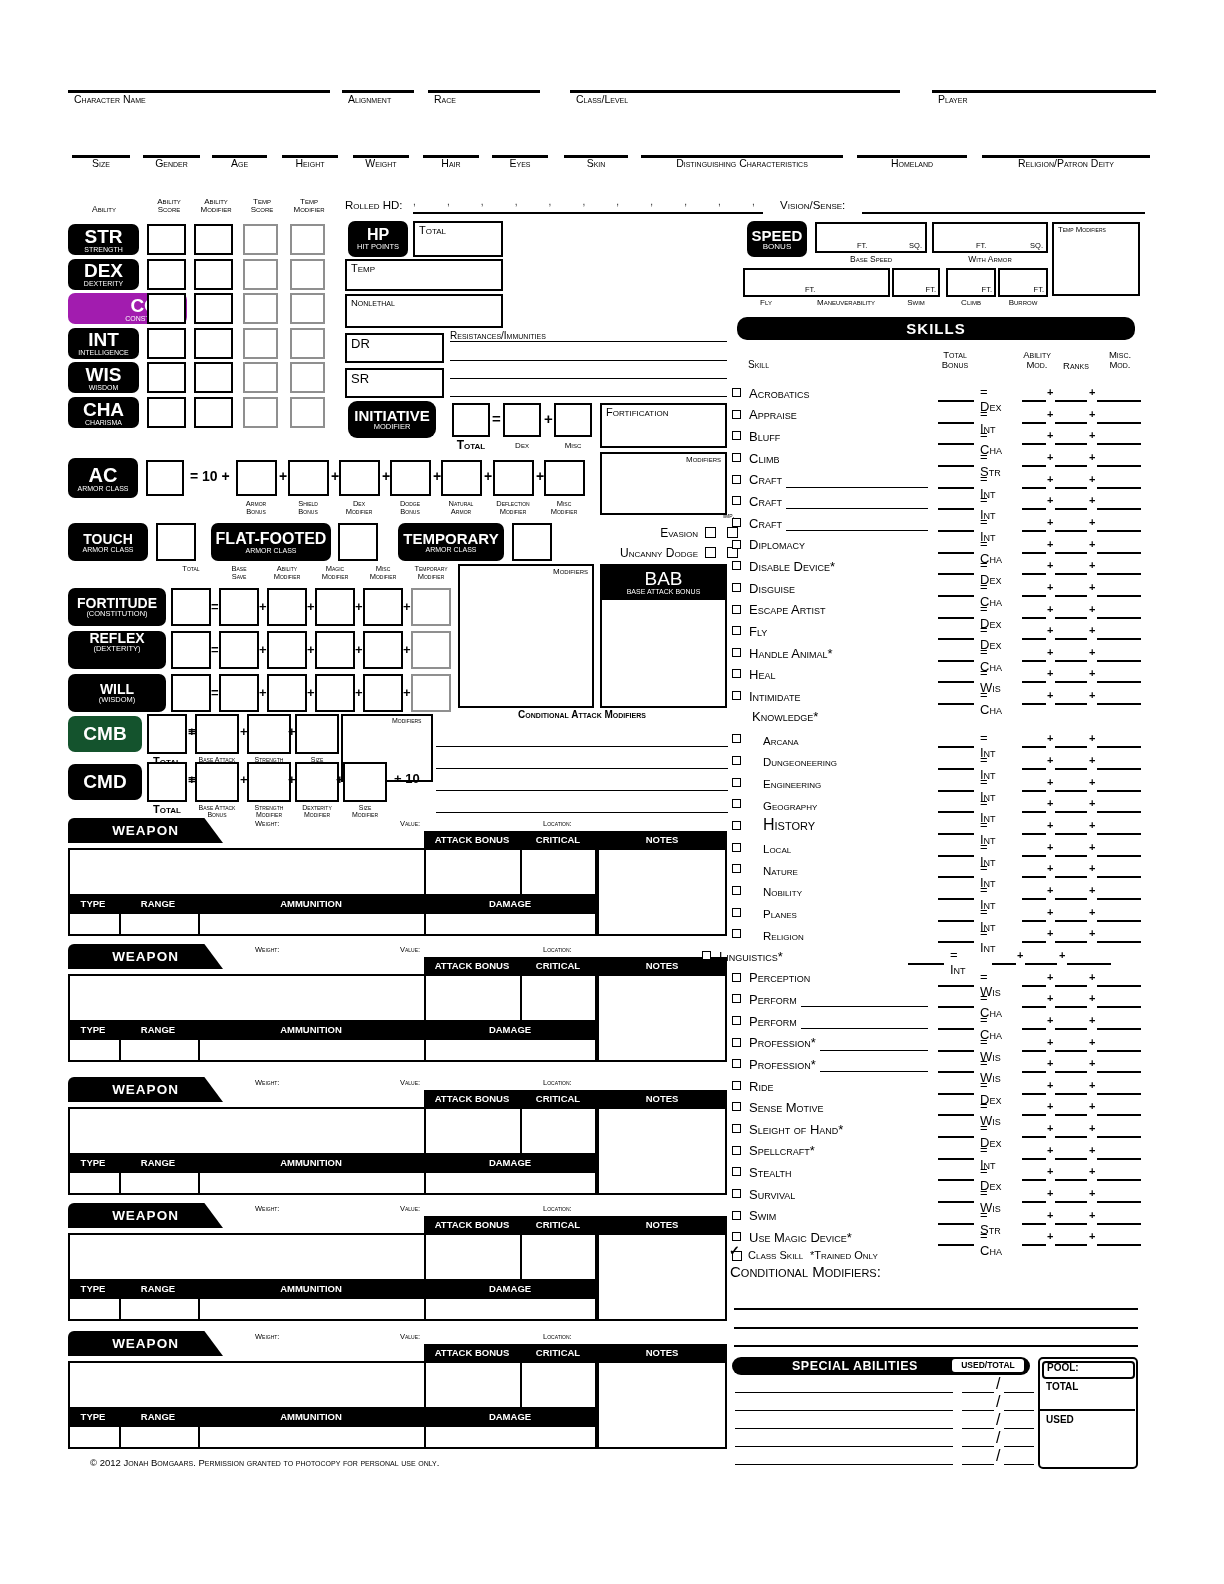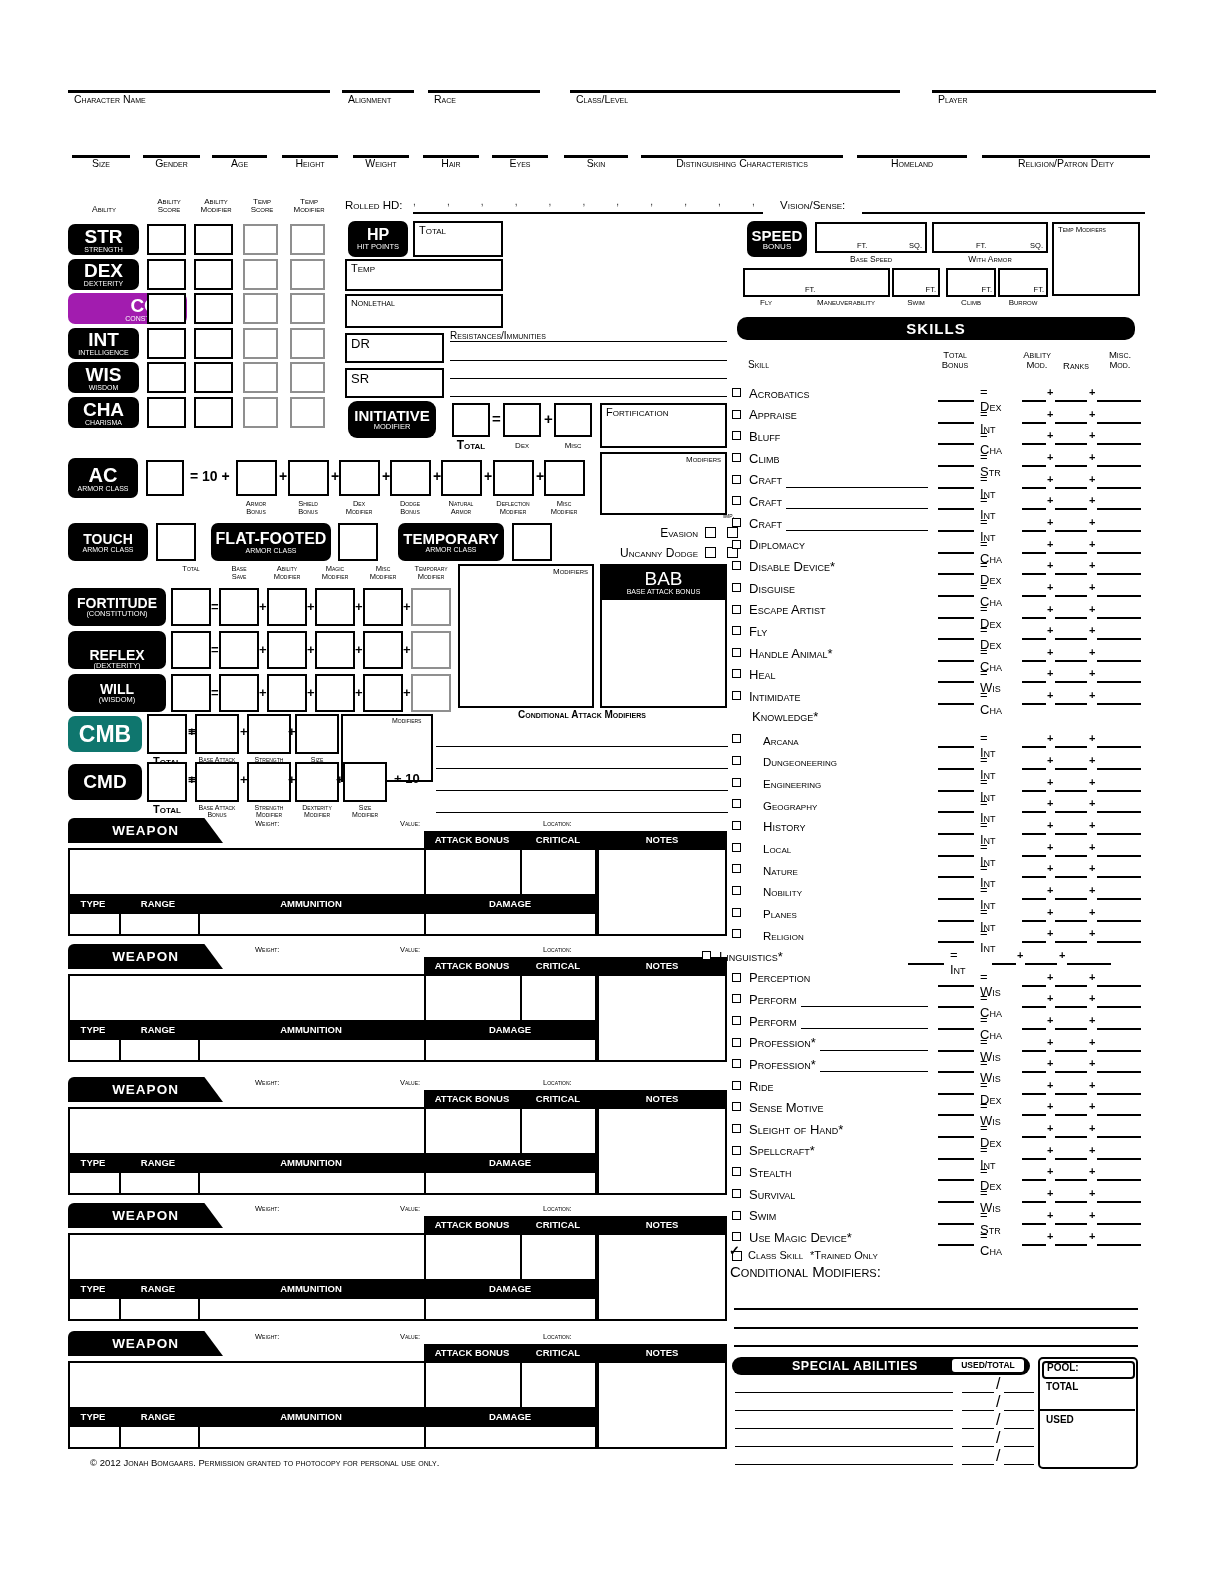--- a/index.html
+++ b/index.html
@@ -318,21 +318,21 @@
     <div class="wb" style="position: absolute; left: 219px; top: 588px; width: 40px; height: 38px;"></div>
     <div class="wb" style="position: absolute; left: 267px; top: 588px; width: 40px; height: 38px;"></div>
     <div class="wb" style="position: absolute; left: 315px; top: 588px; width: 40px; height: 38px;"></div>
     <div class="wb" style="position: absolute; left: 363px; top: 588px; width: 40px; height: 38px;"></div>
     <div class="gb" style="position: absolute; left: 411px; top: 588px; width: 40px; height: 38px;"></div>
     <div class="bd" style="position: absolute; left: 211px; top: 599px; font-size: 13px;">=</div>
     <div class="bd" style="position: absolute; left: 259px; top: 599px; font-size: 13px;">+</div>
     <div class="bd" style="position: absolute; left: 307px; top: 599px; font-size: 13px;">+</div>
     <div class="bd" style="position: absolute; left: 355px; top: 599px; font-size: 13px;">+</div>
     <div class="bd" style="position: absolute; left: 403px; top: 599px; font-size: 13px;">+</div>
-    <div style="position: absolute; left: 68px; top: 631px; width: 98px; height: 38px; background: rgb(0, 0, 0); color: rgb(255, 255, 255); border-radius: 7px; display: flex; flex-direction: column; align-items: center; justify-content: flex-end; line-height: 1;">
+    <div style="position: absolute; left: 68px; top: 631px; width: 98px; height: 38px; background: rgb(0, 0, 0); color: rgb(255, 255, 255); border-radius: 7px; display: flex; flex-direction: column; align-items: center; justify-content: flex-start; line-height: 1;">
       <div style="position: static; font-size: 14px; font-weight: bold;">REFLEX</div>
       <div style="position: static; font-size: 7.5px;">(DEXTERITY)</div>
     </div>
     <div class="wb" style="position: absolute; left: 171px; top: 631px; width: 40px; height: 38px;"></div>
     <div class="wb" style="position: absolute; left: 219px; top: 631px; width: 40px; height: 38px;"></div>
     <div class="wb" style="position: absolute; left: 267px; top: 631px; width: 40px; height: 38px;"></div>
     <div class="wb" style="position: absolute; left: 315px; top: 631px; width: 40px; height: 38px;"></div>
     <div class="wb" style="position: absolute; left: 363px; top: 631px; width: 40px; height: 38px;"></div>
     <div class="gb" style="position: absolute; left: 411px; top: 631px; width: 40px; height: 38px;"></div>
     <div class="bd" style="position: absolute; left: 211px; top: 642px; font-size: 13px;">=</div>
@@ -348,21 +348,21 @@
     <div class="wb" style="position: absolute; left: 219px; top: 674px; width: 40px; height: 38px;"></div>
     <div class="wb" style="position: absolute; left: 267px; top: 674px; width: 40px; height: 38px;"></div>
     <div class="wb" style="position: absolute; left: 315px; top: 674px; width: 40px; height: 38px;"></div>
     <div class="wb" style="position: absolute; left: 363px; top: 674px; width: 40px; height: 38px;"></div>
     <div class="gb" style="position: absolute; left: 411px; top: 674px; width: 40px; height: 38px;"></div>
     <div class="bd" style="position: absolute; left: 211px; top: 685px; font-size: 13px;">=</div>
     <div class="bd" style="position: absolute; left: 259px; top: 685px; font-size: 13px;">+</div>
     <div class="bd" style="position: absolute; left: 307px; top: 685px; font-size: 13px;">+</div>
     <div class="bd" style="position: absolute; left: 355px; top: 685px; font-size: 13px;">+</div>
     <div class="bd" style="position: absolute; left: 403px; top: 685px; font-size: 13px;">+</div>
-    <div style="position: absolute; left: 68px; top: 716px; width: 74px; height: 36px; background: #0f766e; color: rgb(255, 255, 255); border-radius: 7px; display: flex; align-items: center; justify-content: center; font-weight: bold; font-size: 23px;">CMB</div>
+    <div style="position: absolute; left: 68px; top: 716px; width: 74px; height: 36px; background: #14532d; color: rgb(255, 255, 255); border-radius: 7px; display: flex; align-items: center; justify-content: center; font-weight: bold; font-size: 19px;">CMB</div>
     <div class="wb" style="position: absolute; left: 147px; top: 714px; width: 40px; height: 40px;"></div>
     <div class="wb" style="position: absolute; left: 195px; top: 714px; width: 44px; height: 40px;"></div>
     <div class="wb" style="position: absolute; left: 247px; top: 714px; width: 44px; height: 40px;"></div>
     <div class="wb" style="position: absolute; left: 295px; top: 714px; width: 44px; height: 40px;"></div>
     <div class="bd" style="position: absolute; left: 188px; top: 724px; font-size: 13px;">=</div>
     <div class="bd" style="position: absolute; left: 188px; top: 724px; font-size: 13px;">+</div>
     <div class="bd" style="position: absolute; left: 240px; top: 724px; font-size: 13px;">+</div>
     <div class="bd" style="position: absolute; left: 288px; top: 724px; font-size: 13px;">+</div>
     <div class="lbl ctr bd" style="position: absolute; left: 167px; top: 756px; font-size: 11px;">Total</div>
     <div class="lbl ctr two" style="position: absolute; left: 217px; top: 756px; font-size: 7px;">Base Attack
@@ -835,21 +835,21 @@
       </div>
       <div class="ln" style="position: absolute; left: 292px; top: 0px; width: 24px; height: 17px;"></div>
       <div class="bd" style="position: absolute; left: 317px; top: 3px; font-size: 11px;">+</div>
       <div class="ln" style="position: absolute; left: 325px; top: 0px; width: 32px; height: 17px;"></div>
       <div class="bd" style="position: absolute; left: 359px; top: 3px; font-size: 11px;">+</div>
       <div class="ln" style="position: absolute; left: 367px; top: 0px; width: 44px; height: 17px;"></div>
     </div>
     <div style="position: absolute; left: 730px; top: 816px; width: 415px; height: 20px;">
       <div class="cb" style="position: absolute; left: 2px; top: 5px;"></div>
       <div style="position: absolute; left: 33px; top: 0px; width: 165px; height: 18px; display: flex; align-items: flex-end;">
-        <div class="sc" style="position: static; font-size: 13px; white-space: nowrap; line-height: 1.1; margin-top: 32px;">History</div>
+        <div class="sc" style="position: static; font-size: 16px; white-space: nowrap; line-height: 1.1; margin-top: 32px;">History</div>
       </div>
       <div class="ln" style="position: absolute; left: 208px; top: 0px; width: 36px; height: 17px;"></div>
       <div style="position: absolute; left: 250px; top: 1px; font-size: 13px;">
         <div class="sc" style="position: static;">=</div>
         <div class="sc" style="position: static;">Int</div>
       </div>
       <div class="ln" style="position: absolute; left: 292px; top: 0px; width: 24px; height: 17px;"></div>
       <div class="bd" style="position: absolute; left: 317px; top: 3px; font-size: 11px;">+</div>
       <div class="ln" style="position: absolute; left: 325px; top: 0px; width: 32px; height: 17px;"></div>
       <div class="bd" style="position: absolute; left: 359px; top: 3px; font-size: 11px;">+</div>

